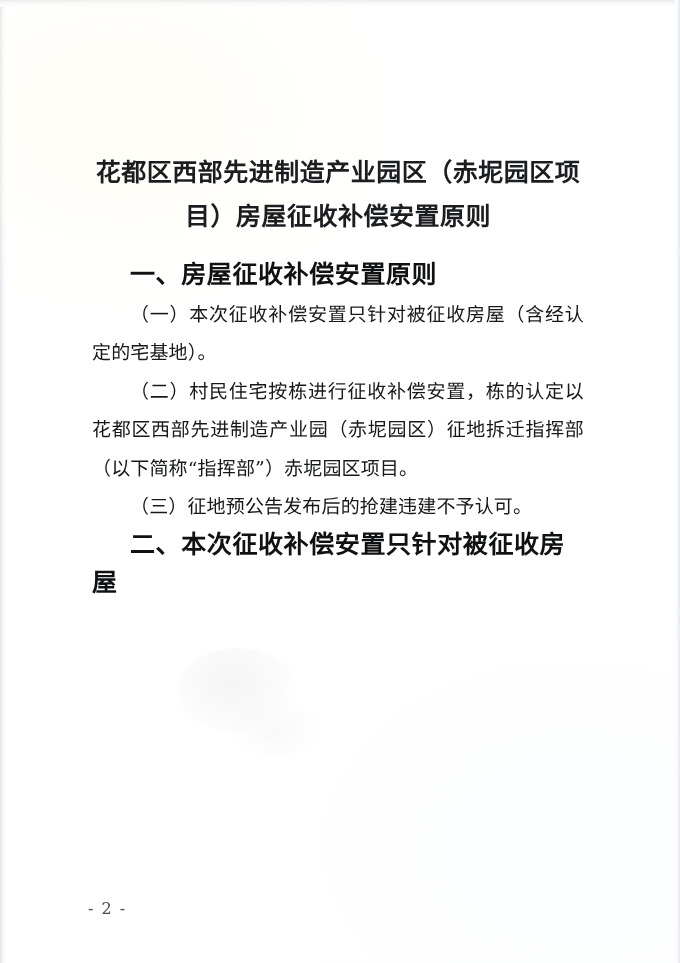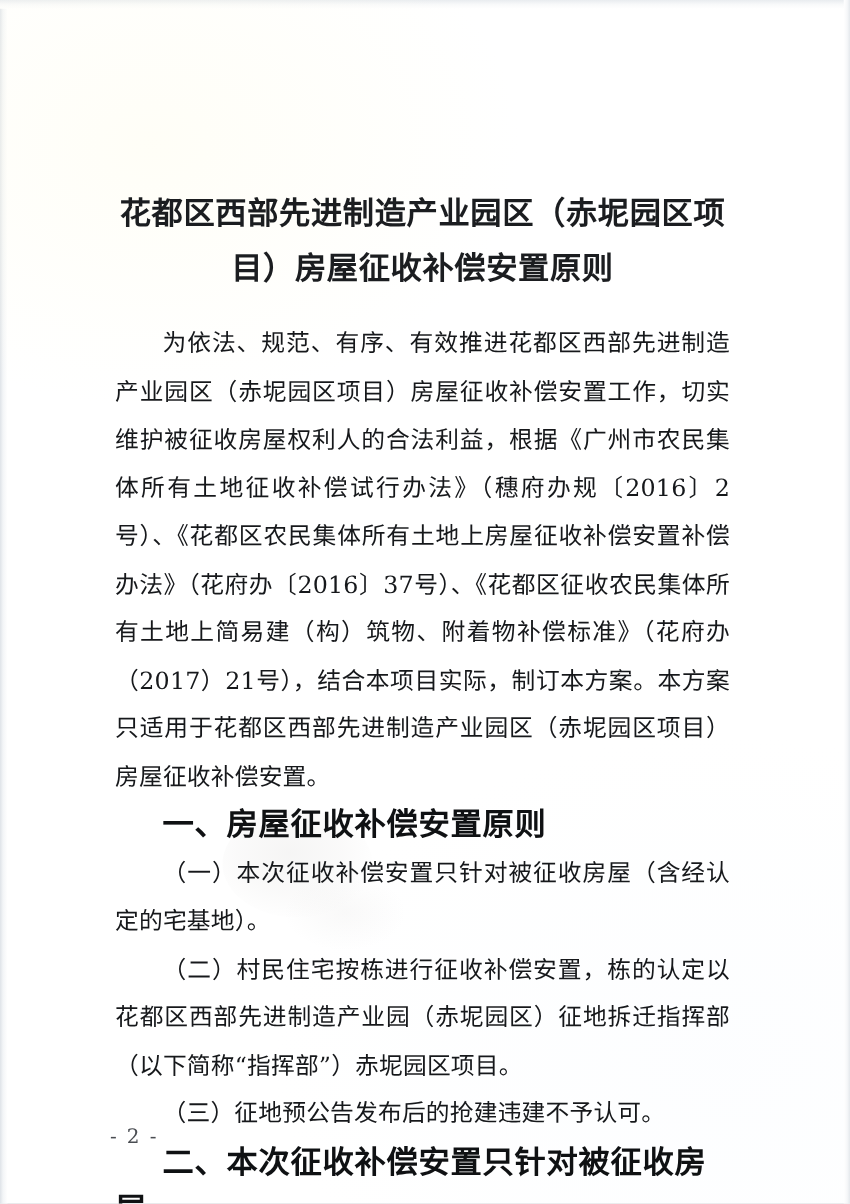--- a/index.html
+++ b/index.html
@@ -87,21 +87,21 @@
     width: 680px;
     height: 963px;
   }
 
   .doc-title {
     position: absolute;
     left: 92px;
     top: 150px;
     width: 492px;
     text-align: center;
-    font-family: Liberation Serif, serif;
+    font-family: Liberation Sans, sans-serif;
     font-weight: bold;
     font-size: 25px;
     line-height: 44px;
     letter-spacing: 0.5px;
     color: #1b1d20;
   }
 
   .body-block {
     position: absolute;
     left: 92px;
@@ -154,21 +154,20 @@
 
   <div class="content">
 
     <div class="doc-title">
       <div>花都区西部先进制造产业园区（赤坭园区项</div>
       <div>目）房屋征收补偿安置原则</div>
     </div>
 
     <div class="body-block">
 
-      <p class="para">为依法、规范、有序、有效推进花都区西部先进制造产业园区（赤坭园区项目）房屋征收补偿安置工作，切实维护被征收房屋权利人的合法利益，根据《广州市农民集体所有土地征收补偿试行办法》（穗府办规〔2016〕2号）、《花都区农民集体所有土地上房屋征收补偿安置补偿办法》（花府办〔2016〕37号）、《花都区征收农民集体所有土地上简易建（构）筑物、附着物补偿标准》（花府办（2017）21号），结合本项目实际，制订本方案。本方案只适用于花都区西部先进制造产业园区（赤坭园区项目）房屋征收补偿安置。</p>
 
       <h2 class="section-heading">一、房屋征收补偿安置原则</h2>
 
       <p class="para">（一）本次征收补偿安置只针对被征收房屋（含经认定的宅基地）。</p>
 
       <p class="para">（二）村民住宅按栋进行征收补偿安置，栋的认定以花都区西部先进制造产业园（赤坭园区）征地拆迁指挥部（以下简称“指挥部”）赤坭园区项目。</p>
 
       <p class="para">（三）征地预公告发布后的抢建违建不予认可。</p>
 
       <h2 class="section-heading">二、本次征收补偿安置只针对被征收房屋</h2>

